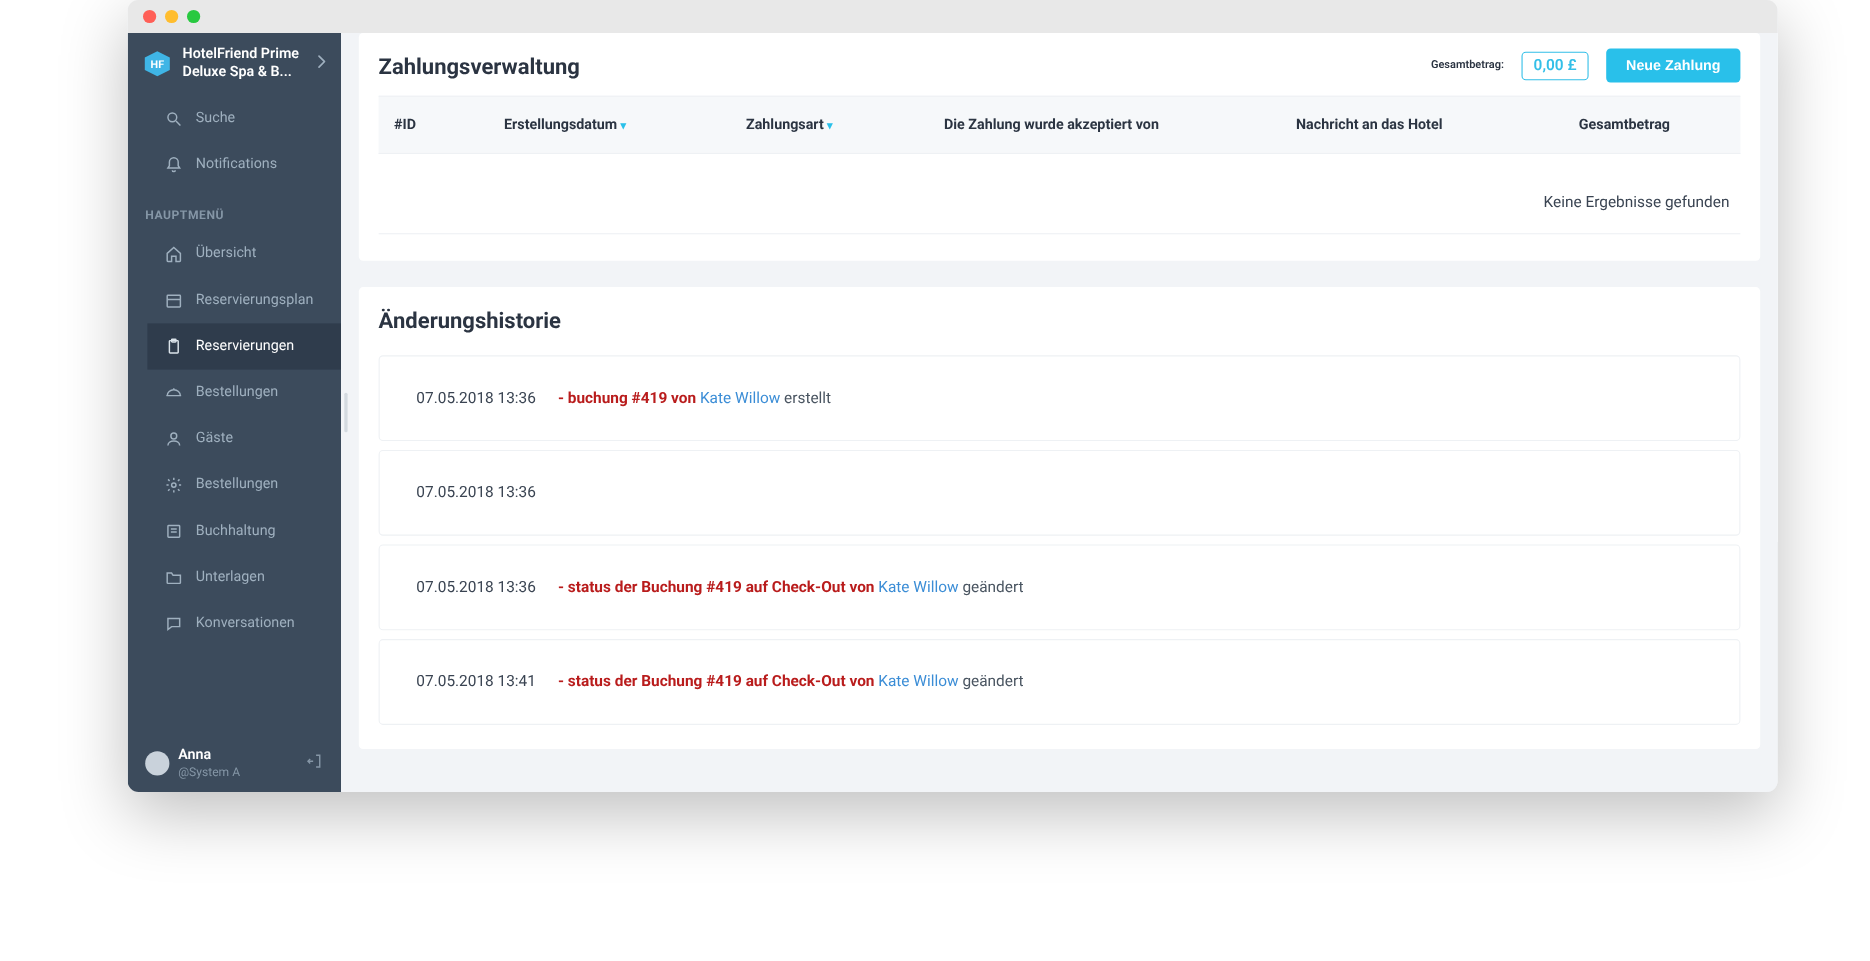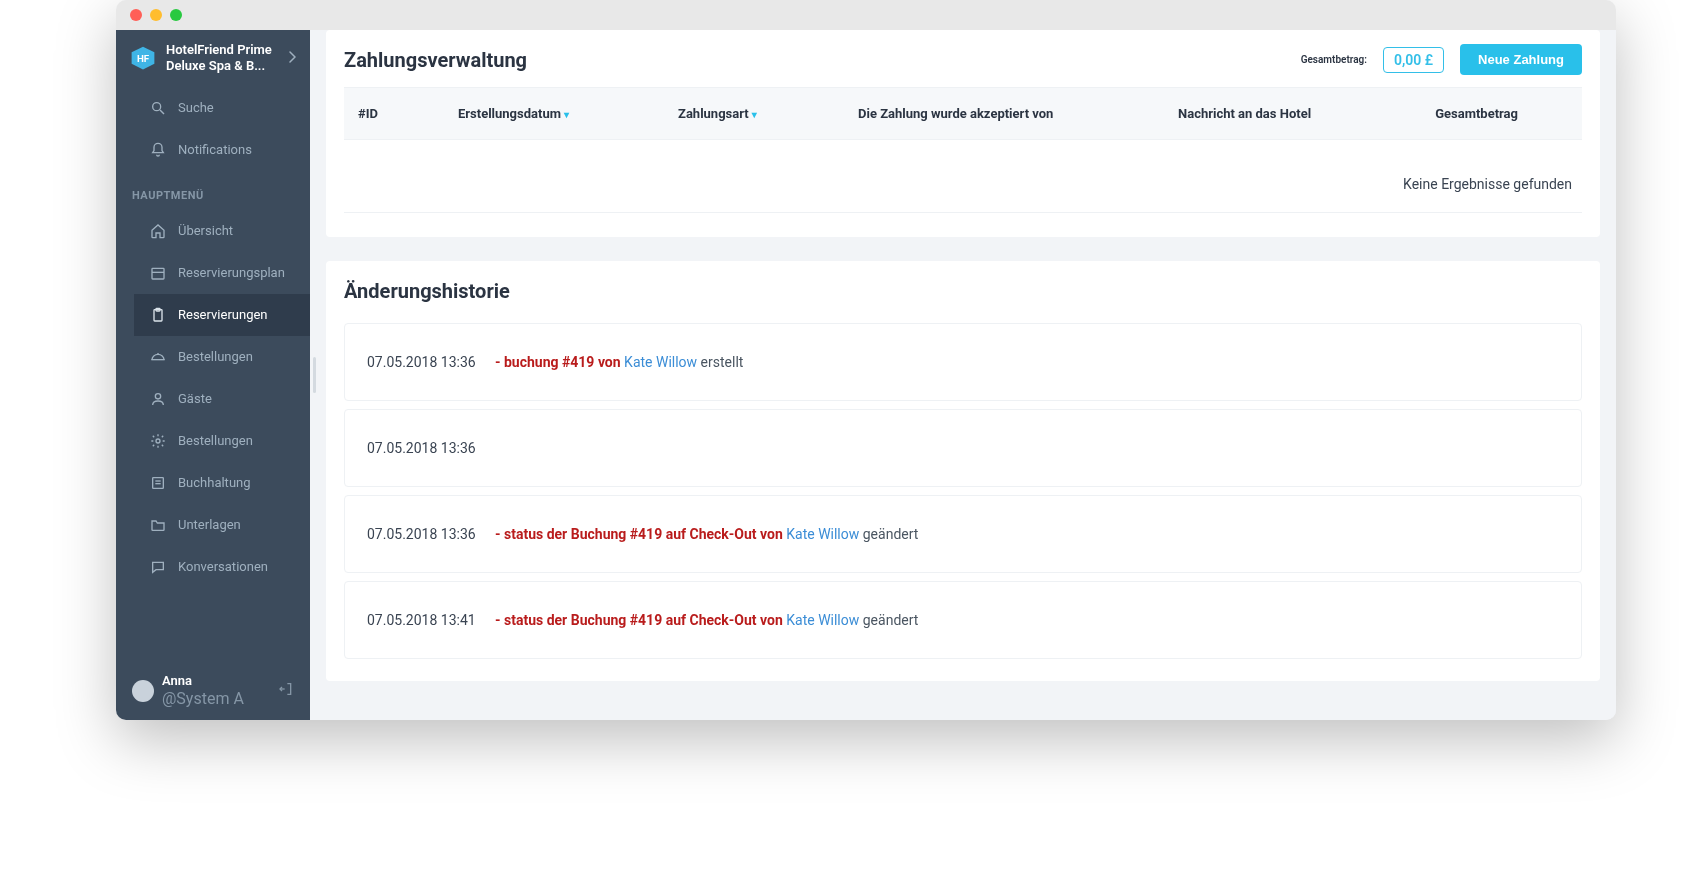--- a/index.html
+++ b/index.html
@@ -97,21 +97,21 @@
   align-items: center;
   gap: 8px;
   padding: 12px 16px;
 }
 .avatar {
   width: 22px; height: 22px; border-radius: 50%;
   background: #c9d2db;
 }
 .user-info { flex: 1; line-height: 1.2; }
 .user-name { color: #fff; font-weight: 600; font-size: 13px; }
-.user-sub { color: #8596a6; font-size: 16px; }
+.user-sub { color: #8596a6; font-size: 11px; }
 .logout-icon svg { width: 16px; height: 16px; }
 
 .drag-handle {
   width: 8px;
   display: flex;
   align-items: center;
   justify-content: center;
   background: #f2f4f7;
 }
 .drag-handle .grip {
@@ -192,21 +192,22 @@
 .divider { height: 1px; background: #eef1f4; margin: 6px 0; }
 
 .history-item {
   border: 1px solid #eef1f4;
   border-radius: 4px;
   padding: 30px 22px;
   margin-bottom: 8px;
   font-size: 14px;
   color: #4a5561;
   display: flex;
-  gap: 8px;
+  gap: 20px;
+  text-align: right;
 }
 .history-ts { color: #3a4452; min-width: 120px; }
 .history-text { color: #4a5561; }
 .history-text .pre { color: #b91c1c; font-weight: bold; }
 .history-text .user { color: #3b8dd6; cursor: pointer; }
 .history-text .post { color: #4a5561; }
 
 .history-card .card-title { padding: 0; }
 .history-card { padding: 18px 18px 14px; }
 .history-card-header { margin-bottom: 20px; }

